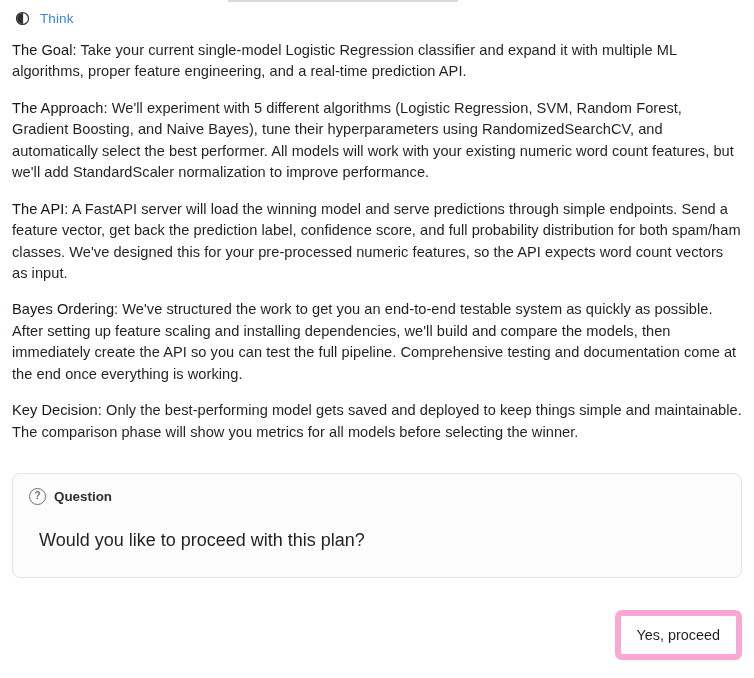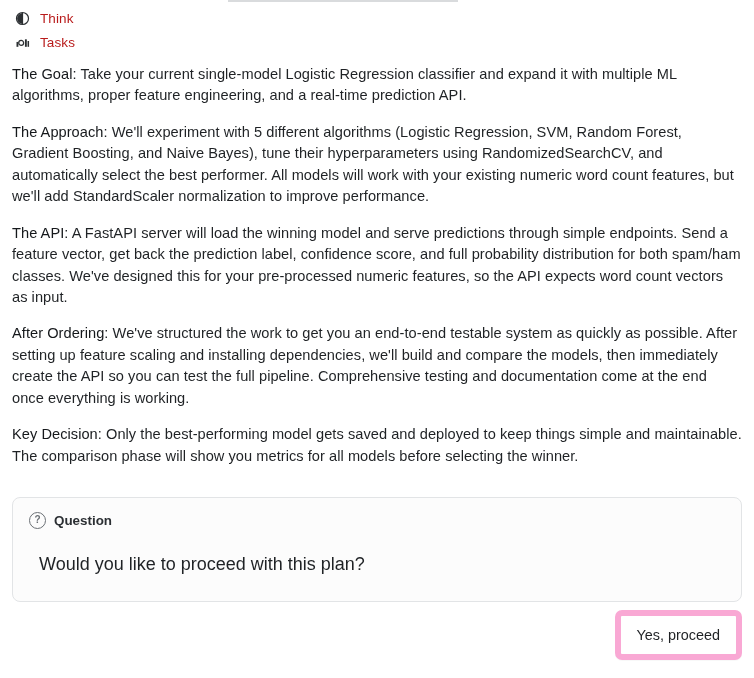--- a/index.html
+++ b/index.html
@@ -44,21 +44,21 @@
     width: 16px;
     height: 16px;
     display: flex;
     align-items: center;
     justify-content: center;
     color: #2c3033;
     flex: none;
   }
   .tool-label {
     font-size: 13.5px;
-    color: #b91c1c;
+    color: #3b82f6;
     letter-spacing: 0.1px;
   }
   .content {
     padding: 6px 4px 0 4px;
   }
   p.para {
     font-size: 14.6px;
     line-height: 1.47;
     margin: 0 0 15px 0;
     color: #1f2225;
@@ -139,51 +139,40 @@
       <span class="tool-icon">
         <svg width="15" height="15" viewBox="0 0 16 16" aria-hidden="true">
           <circle cx="8" cy="8" r="6.4" fill="none" stroke="#2c3033" stroke-width="1.3"></circle>
           <line x1="8" y1="1.9" x2="8" y2="14.1" stroke="#2c3033" stroke-width="1.3"></line>
           <path d="M8 2.2 A5.8 5.8 0 0 0 8 13.8 Z" fill="#2c3033"></path>
         </svg>
       </span>
       <span class="tool-label">Think</span>
     </div>
 
-    <div class="tool-row">
-      <span class="tool-icon">
-        <svg width="15" height="15" viewBox="0 0 16 16" aria-hidden="true">
-          <rect x="1.6" y="7.4" width="2" height="5.2" fill="#2c3033"></rect>
-          <circle cx="6.6" cy="8.4" r="2.6" fill="none" stroke="#2c3033" stroke-width="1.3"></circle>
-          <rect x="10.6" y="4.6" width="2" height="8" fill="#2c3033"></rect>
-          <rect x="13.4" y="6.4" width="1.6" height="6.2" fill="#2c3033"></rect>
-        </svg>
-      </span>
-      <span class="tool-label">Tasks</span>
-    </div>
 
   </div>
 
   <div class="content">
 
 
     <p class="para">
       <span class="lead">The Goal</span><span>: Take your current single-model Logistic Regression classifier and expand it with multiple ML algorithms, proper feature engineering, and a real-time prediction API.</span>
     </p>
 
     <p class="para">
       <span class="lead">The Approach</span><span>: We'll experiment with 5 different algorithms (Logistic Regression, SVM, Random Forest, Gradient Boosting, and Naive Bayes), tune their hyperparameters using RandomizedSearchCV, and automatically select the best performer. All models will work with your existing numeric word count features, but we'll add StandardScaler normalization to improve performance.</span>
     </p>
 
     <p class="para">
       <span class="lead">The API</span><span>: A FastAPI server will load the winning model and serve predictions through simple endpoints. Send a feature vector, get back the prediction label, confidence score, and full probability distribution for both spam/ham classes. We've designed this for your pre-processed numeric features, so the API expects word count vectors as input.</span>
     </p>
 
     <p class="para">
-      <span class="lead">After Ordering</span><span>: We've structured the work to get you an end-to-end testable system as quickly as possible. After setting up feature scaling and installing dependencies, we'll build and compare the models, then immediately create the API so you can test the full pipeline. Comprehensive testing and documentation come at the end once everything is working.</span>
+      <span class="lead">Bayes Ordering</span><span>: We've structured the work to get you an end-to-end testable system as quickly as possible. After setting up feature scaling and installing dependencies, we'll build and compare the models, then immediately create the API so you can test the full pipeline. Comprehensive testing and documentation come at the end once everything is working.</span>
     </p>
 
     <p class="para">
       <span class="lead">Key Decision</span><span>: Only the best-performing model gets saved and deployed to keep things simple and maintainable. The comparison phase will show you metrics for all models before selecting the winner.</span>
     </p>
 
   </div>
 
   <div class="question-card">
     <div class="q-head">

